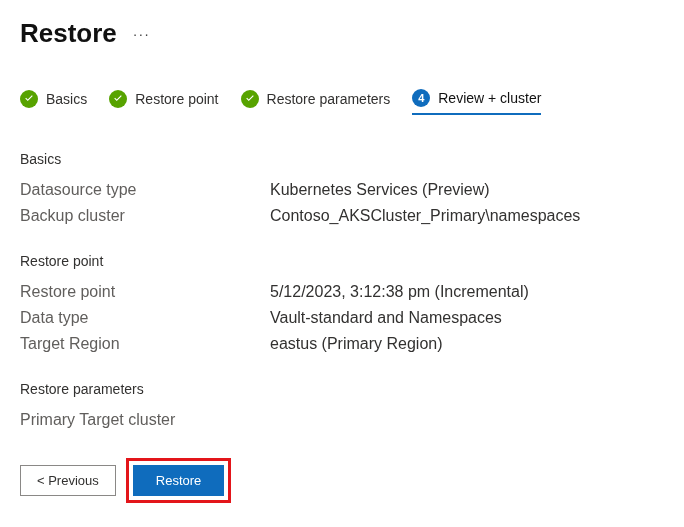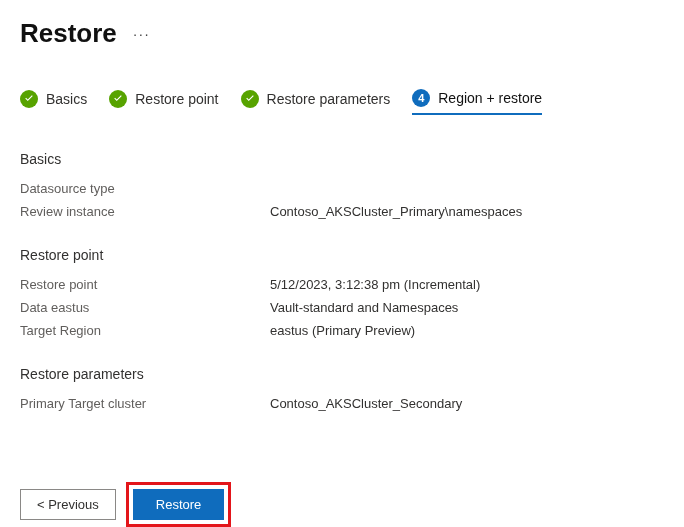--- a/index.html
+++ b/index.html
@@ -26,26 +26,26 @@
     }
     .step-check svg { width: 10px; height: 10px; fill: #fff; }
     .step-num {
       width: 18px; height: 18px; border-radius: 50%;
       background: #0F6CBD; color: #fff; font-size: 11px; font-weight: 600;
       display: flex; align-items: center; justify-content: center;
     }
 
     .section { margin-bottom: 28px; }
     .section-title { font-size: 14px; color: #323130; margin-bottom: 14px; }
-    .row { display: flex; margin-bottom: 8px; font-size: 13px; }
+    .row { display: flex; margin-bottom: 8px; font-size: 16px; }
     .row-label { width: 250px; color: #605e5c; }
     .row-value { color: #323130; }
 
     .footer {
-      position: absolute; left: 20px; bottom: 0;
+      position: absolute; left: 20px; bottom: 24px;
       display: flex; gap: 10px; align-items: center;
     }
     .btn {
       font-family: inherit; font-size: 13px;
       padding: 7px 16px; cursor: pointer;
       border: 1px solid #8a8886; background: #fff; color: #323130;
     }
     .btn-primary {
       background: #0F6CBD; color: #fff; border: 1px solid #0F6CBD;
       padding: 7px 22px;
@@ -84,56 +84,56 @@
   <div class="step">
     <span class="step-check">
       <svg viewBox="0 0 12 12">
           <path d="M10.5 2.5l-6 6-3-3 1-1 2 2 5-5z"></path>
         </svg>
     </span>
     <span>Restore parameters</span>
   </div>
   <div class="step active">
     <span class="step-num">4</span>
-    <span>Region + restore</span>
+    <span>Review + cluster</span>
   </div>
 </div>
 
 <div class="section">
   <div class="section-title">Basics</div>
   <div class="row">
     <div class="row-label">Datasource type</div>
+    <div class="row-value">Kubernetes Services (Preview)</div>
   </div>
   <div class="row">
-    <div class="row-label">Review instance</div>
+    <div class="row-label">Backup cluster</div>
     <div class="row-value">Contoso_AKSCluster_Primary\namespaces</div>
   </div>
 </div>
 
 <div class="section">
   <div class="section-title">Restore point</div>
   <div class="row">
     <div class="row-label">Restore point</div>
     <div class="row-value">5/12/2023, 3:12:38 pm (Incremental)</div>
   </div>
   <div class="row">
-    <div class="row-label">Data eastus</div>
+    <div class="row-label">Data type</div>
     <div class="row-value">Vault-standard and Namespaces</div>
   </div>
   <div class="row">
     <div class="row-label">Target Region</div>
-    <div class="row-value">eastus (Primary Preview)</div>
+    <div class="row-value">eastus (Primary Region)</div>
   </div>
 </div>
 
 <div class="section">
   <div class="section-title">Restore parameters</div>
   <div class="row">
     <div class="row-label">Primary Target cluster</div>
-    <div class="row-value">Contoso_AKSCluster_Secondary</div>
   </div>
 </div>
 
 <div class="footer">
   <button class="btn">&lt; Previous</button>
   <span class="red-box">
     <button class="btn btn-primary">Restore</button>
   </span>
 </div>
 

